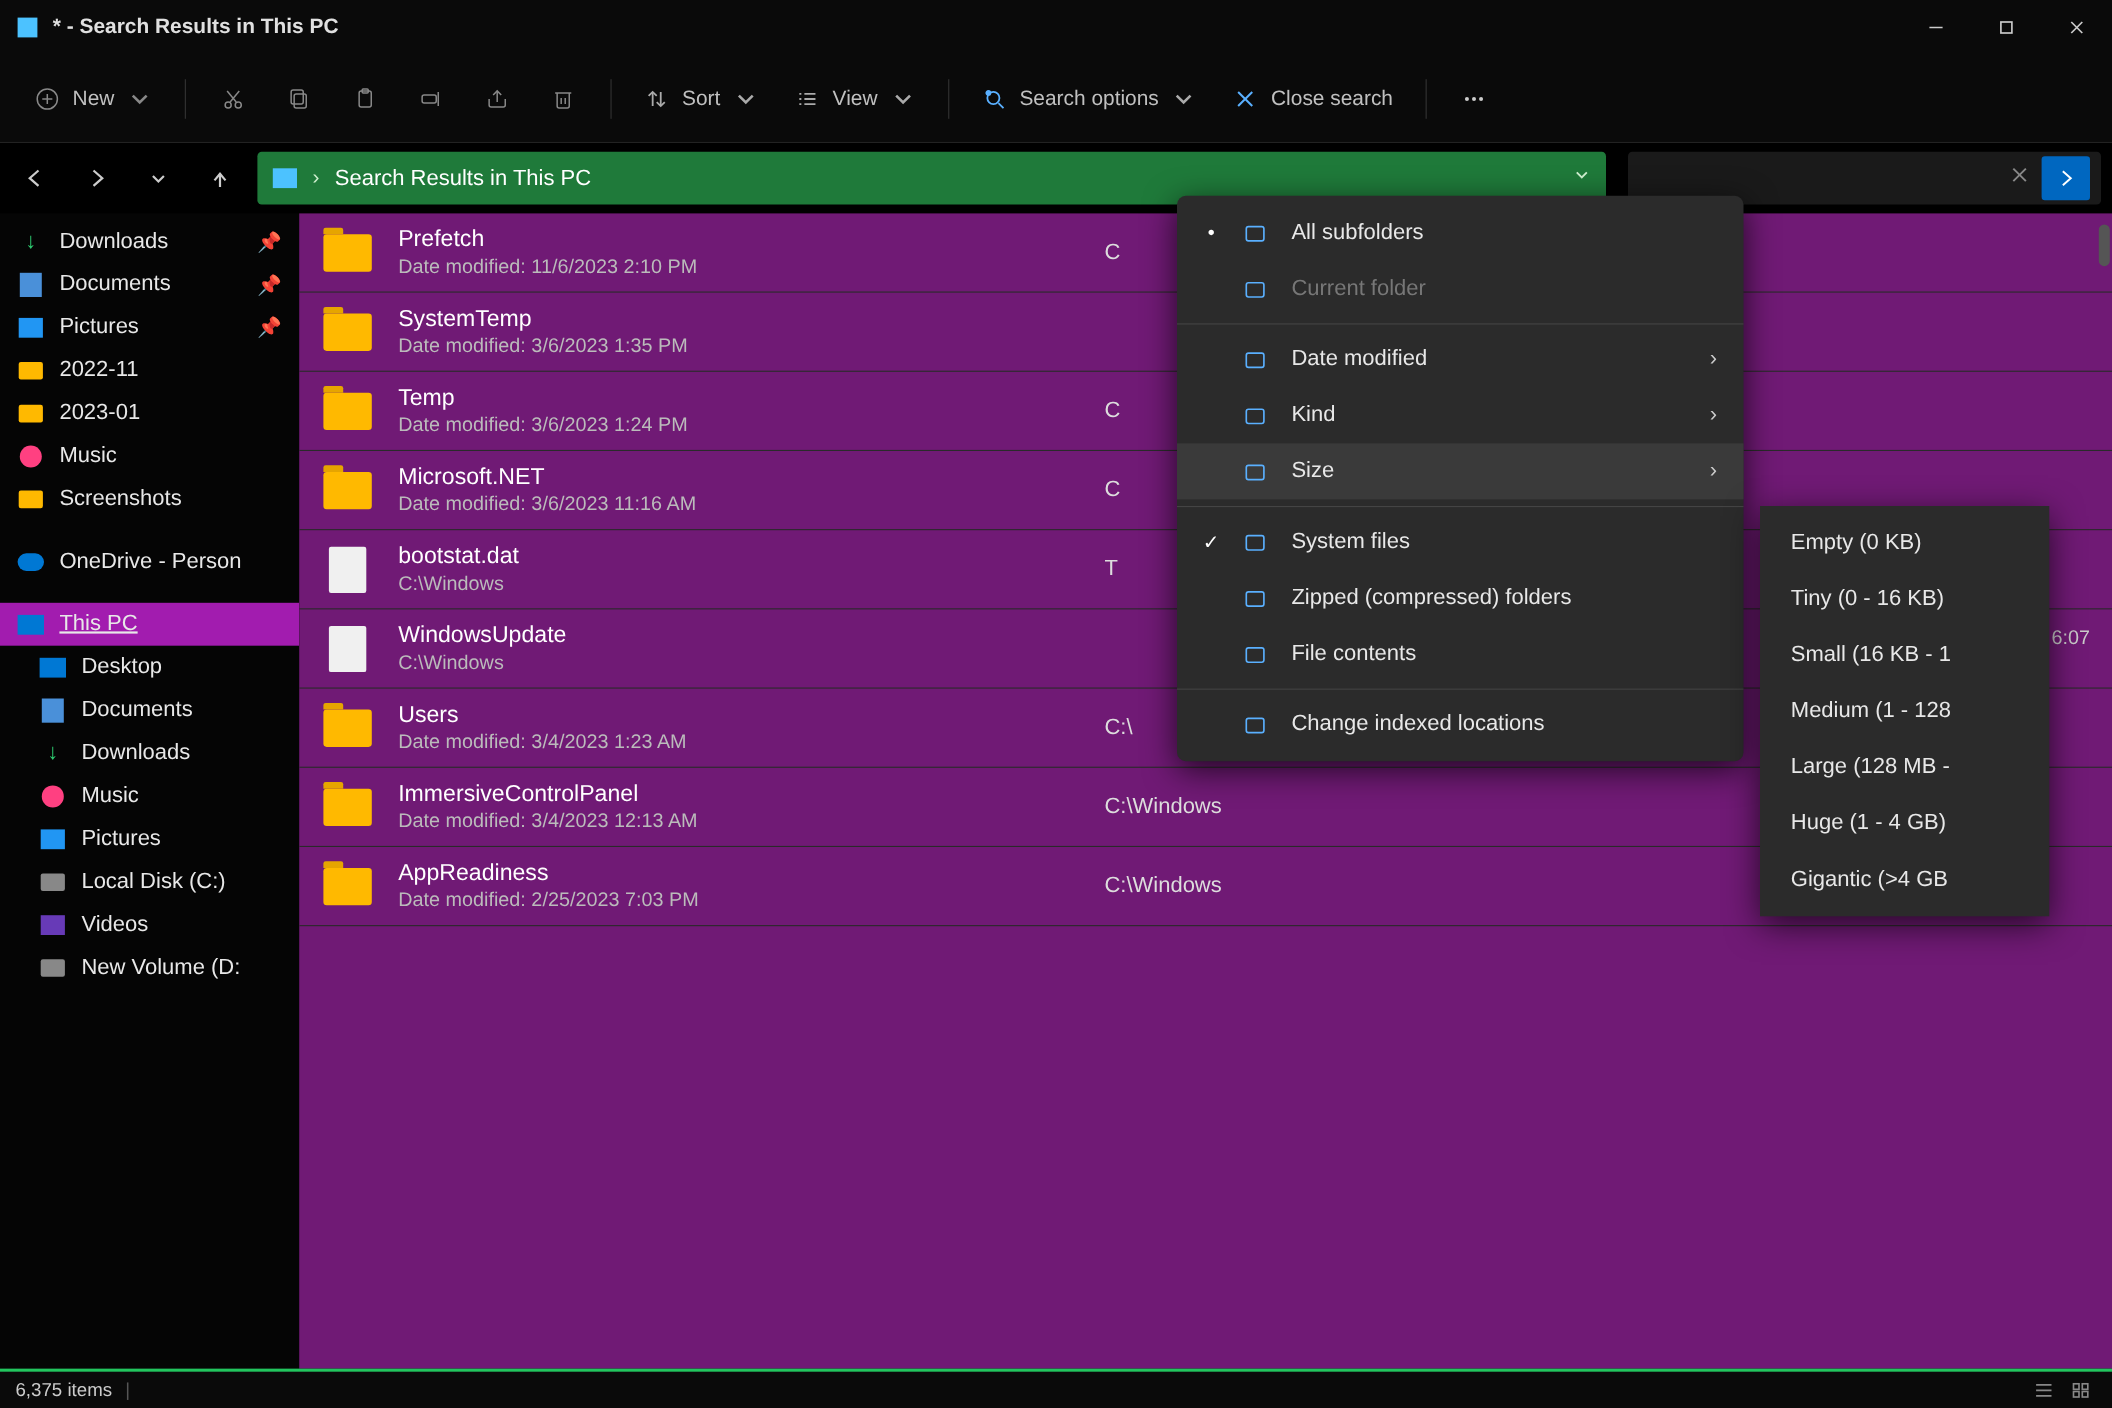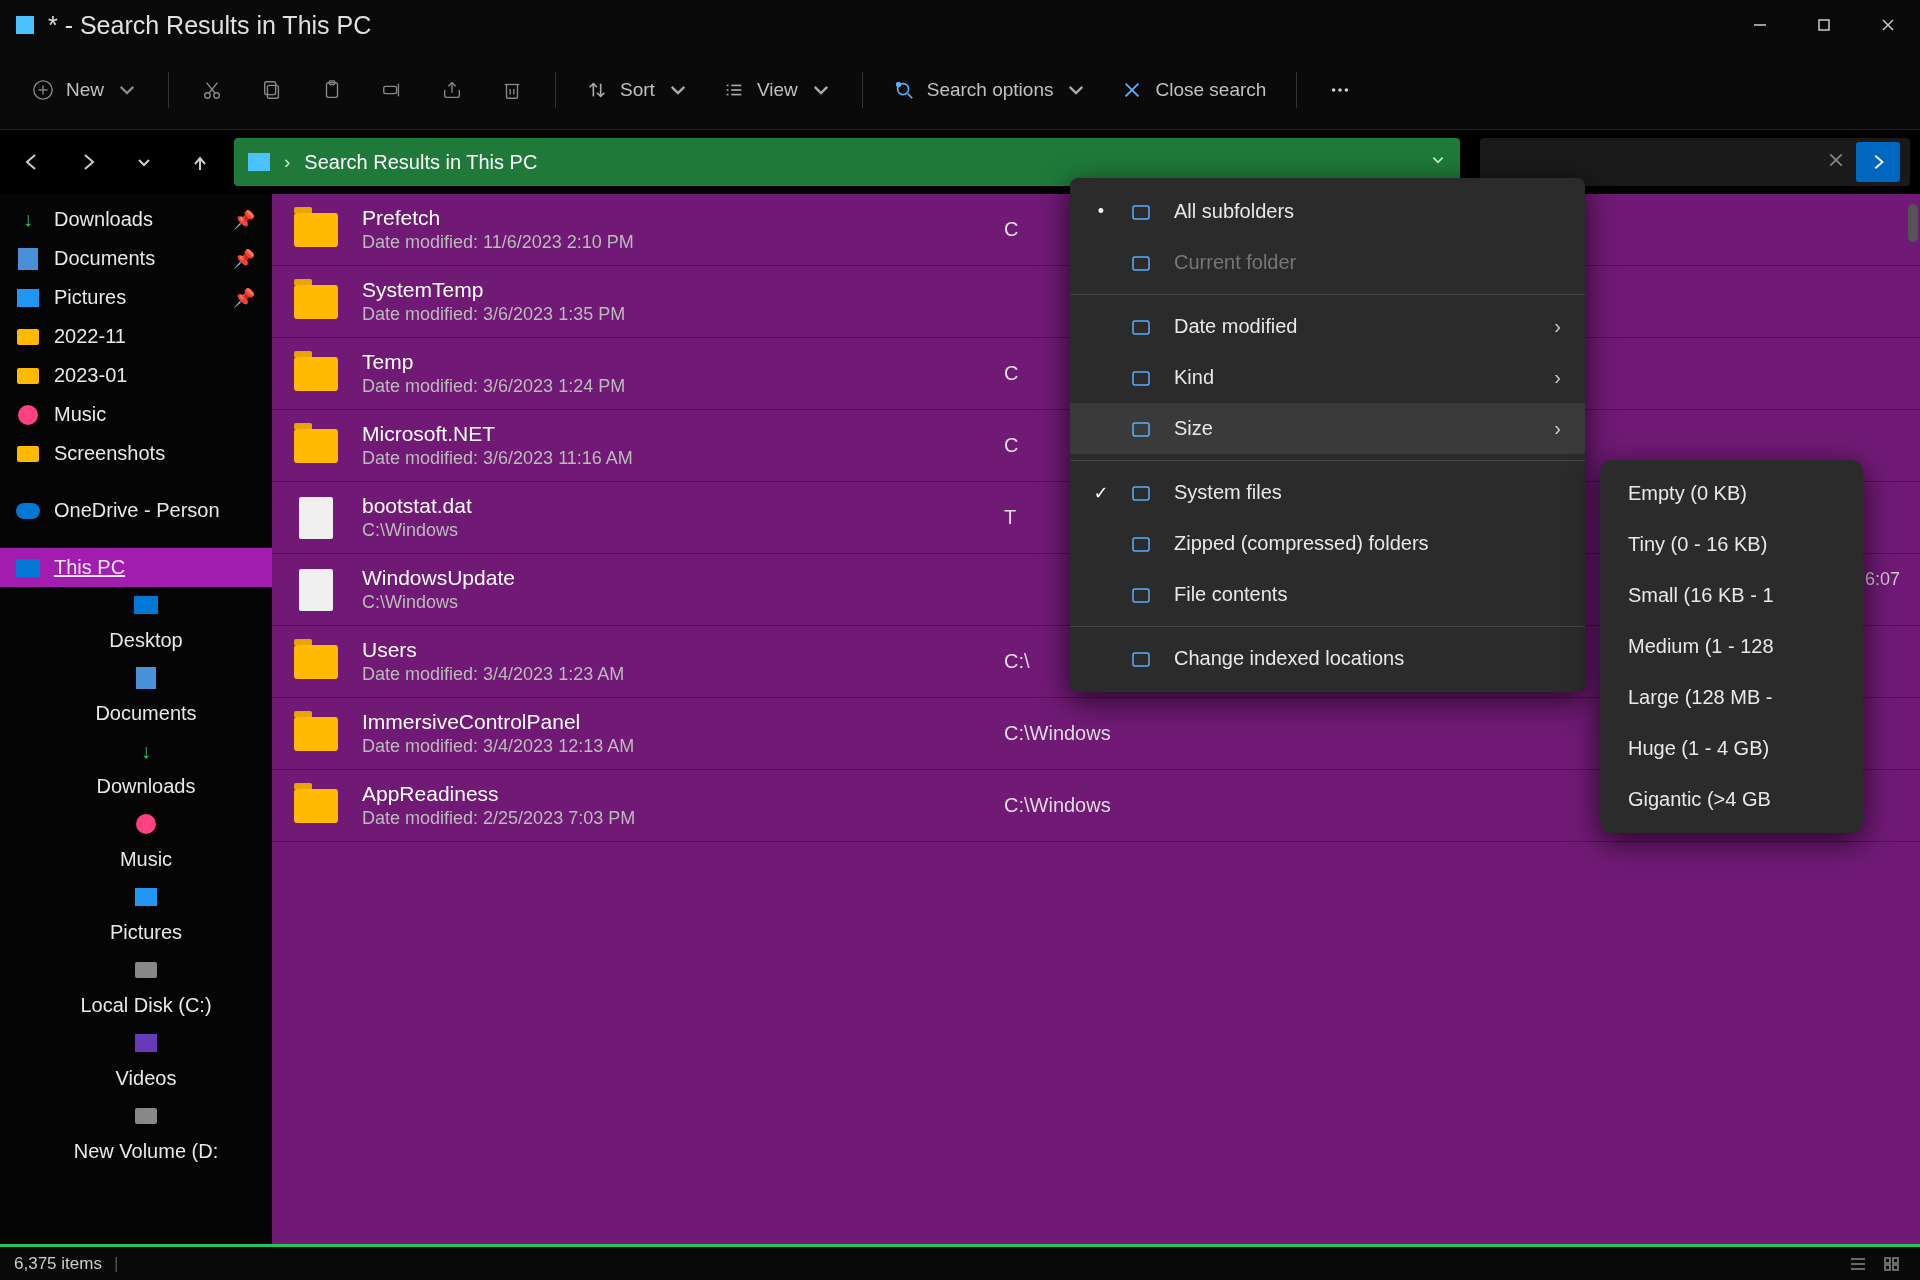--- a/index.html
+++ b/index.html
@@ -1,19 +1,19 @@
 <!DOCTYPE html>
 <html><head>
 <meta charset="utf-8">
 <style>
 * { margin:0; padding:0; box-sizing:border-box; font-family:"Segoe UI",Arial,sans-serif; }
 body { background:#000; width:1920px; height:1280px; overflow:hidden; color:#fff; font-size:19px; position:relative; }
 .titlebar { height:50px; display:flex; align-items:center; background:#0a0a0a; padding-left:16px; }
 .titlebar .app-icon { width:18px; height:18px; background:#4cc2ff; margin-right:14px; }
-.titlebar .title { color:#e0e0e0; font-size:25px; flex:1; }
+.titlebar .title { color:#e0e0e0; font-size:19px; flex:1;font-weight:bold; }
 .win-controls { display:flex; }
 .win-btn { width:64px; height:50px; display:flex; align-items:center; justify-content:center; color:#ccc; }
 .win-btn svg { width:14px; height:14px; }
 .toolbar { height:80px; display:flex; align-items:center; background:#0a0a0a; padding:0 18px; gap:6px; border-bottom:1px solid #222; }
 .tool-sep { width:1px; height:36px; background:#333; margin:0 10px; }
 .tool-btn { display:flex; align-items:center; gap:12px; padding:10px 14px; color:#c0c0c0; border-radius:4px; }
 .tool-btn.icon-only { padding:10px 16px; }
 .tool-btn svg { width:22px; height:22px; }
 .chev { width:14px; height:14px; }
 .navrow { height:64px; display:flex; align-items:center; padding:0 10px; gap:12px; }
@@ -24,21 +24,21 @@
 .addressbar .crumb-sep { color:#d0f0d0; }
 .addressbar .crumb { color:#fff; font-size:20px; }
 .addressbar .addr-chev { margin-left:auto; color:#d0f0d0; }
 .searchbox { width:430px; height:48px; background:#1a1a1a; display:flex; align-items:center; padding:0 10px; border-radius:4px; }
 .searchbox .clear { margin-left:auto; color:#888; padding:6px; }
 .searchbox .go { width:44px; height:40px; background:#0067c0; display:flex; align-items:center; justify-content:center; border-radius:3px; margin-left:6px; }
 .content { display:flex; height:calc(100% - 50px - 80px - 64px - 36px); }
 .sidebar { width:272px; background:#050505; overflow:hidden; padding-top:6px; position:relative; }
 .side-item { display:flex; align-items:center; gap:14px; padding:8px 16px; color:#e8e8e8; font-size:20px; }
 .side-item.selected { background:#a21caf;text-decoration:underline; }
-.side-item.sub { padding-left:36px;flex-direction:column; }
+.side-item.sub { padding-left:36px; }
 .side-item .pin { margin-left:auto; color:#888; font-size:18px; }
 .side-ico { width:24px; height:20px; display:flex; align-items:center; justify-content:center; }
 .folder-y { width:22px; height:16px; background:#ffb900; border-radius:2px; }
 .dl-ico { color:#2ecc71; }
 .doc-ico { width:20px; height:22px; background:#4a90d9; }
 .pic-ico { width:22px; height:18px; background:#2196f3; }
 .music-ico { width:20px; height:20px; background:#ff4081; border-radius:50%; }
 .cloud-ico { width:24px; height:16px; background:#0078d4; border-radius:10px; }
 .pc-ico2 { width:24px; height:18px; background:#0078d4; }
 .disk-ico { width:22px; height:16px; background:#888; border-radius:2px; }
@@ -59,21 +59,21 @@
 .statusbar .view-toggles { margin-left:auto; display:flex; gap:6px; }
 .vt { width:28px; height:24px; display:flex; align-items:center; justify-content:center; color:#888; }
 .context-menu { position:absolute; top:178px; left:1070px; width:515px; background:#2b2b2b; border-radius:8px; box-shadow:0 8px 30px rgba(0,0,0,.7); padding:8px 0; z-index:10; }
 .ctx-item { display:flex; align-items:center; gap:20px; padding:14px 24px; color:#e8e8e8; font-size:20px; }
 .ctx-item.hover { background:#3a3a3a; }
 .ctx-item.disabled { color:#777; }
 .ctx-item .bullet { width:14px; display:flex; justify-content:center; color:#fff; font-size:18px; }
 .ctx-item .cico { width:26px; height:22px; display:flex; align-items:center; justify-content:center; color:#5ab0ff; }
 .ctx-item .arrow { margin-left:auto; color:#ccc; }
 .ctx-sep { height:1px; background:#444; margin:6px 0; }
-.submenu { position:absolute; top:460px; left:1600px; width:263px; background:#2b2b2b; border-radius:12px; box-shadow:0 8px 30px rgba(0,0,0,.7); padding:8px 0; z-index:11; }
+.submenu { position:absolute; top:460px; left:1600px; width:263px; background:#2b2b2b; border-radius:0; box-shadow:0 8px 30px rgba(0,0,0,.7); padding:8px 0; z-index:11; }
 .sub-item { padding:14px 28px; color:#e8e8e8; font-size:20px; }
 .scrollbar-v { position:absolute; right:2px; top:10px; width:10px; height:38px; background:#555; border-radius:5px; }
 </style>
 </head>
 <body>
 
 <div class="titlebar">
   <div class="app-icon"></div>
   <div class="title">* - Search Results in This PC</div>
   <div class="win-controls">

